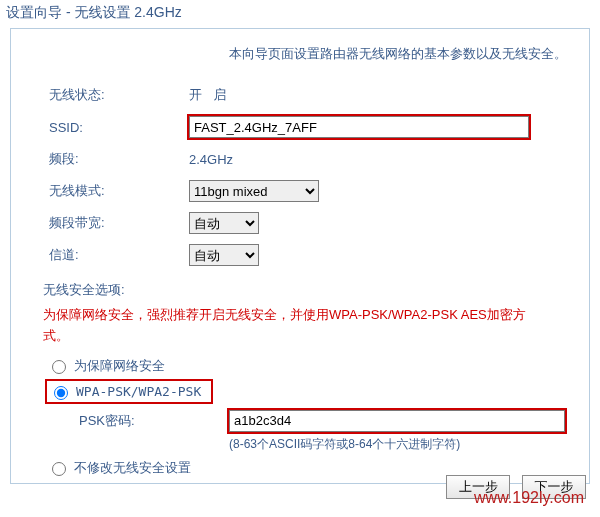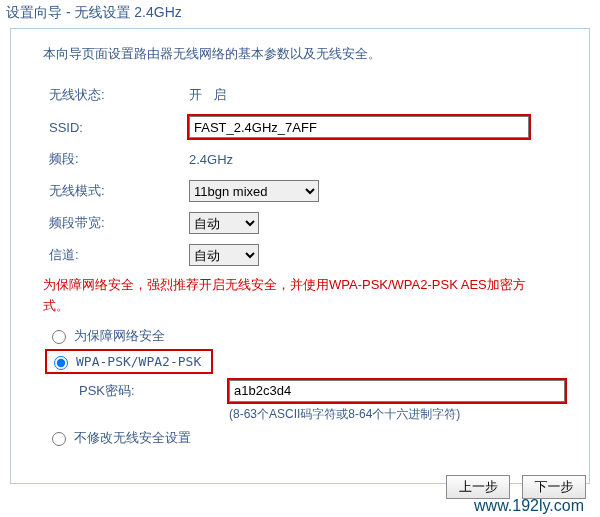--- a/index.html
+++ b/index.html
@@ -25,20 +25,21 @@
     border: 1px solid #b7cde0;
     background: #fff;
     box-sizing: border-box;
     height: 456px;
     position: relative;
     padding: 10px 22px 0 22px;
   }
   .desc {
     color: #3a5b8a;
     margin: 6px 0 20px 10px;
+    text-align: right;
   }
   .form-row {
     display: flex;
     align-items: center;
     margin: 0 0 8px 16px;
     min-height: 24px;
   }
   .label {
     width: 140px;
     color: #3a5b8a;
@@ -129,22 +130,22 @@
     font-size: 13px;
     color: #000;
     padding: 0 8px;
     margin-left: 8px;
     font-family: "SimSun","宋体",Arial,sans-serif;
     cursor: pointer;
   }
   .watermark {
     position: absolute;
     right: 16px;
-    bottom: 2px;
-    color: #0c4a6e;
+    bottom: 10px;
+    color: #b91c1c;
     font-size: 16px;
     font-family: Arial, sans-serif;
     pointer-events: none;
   }
 </style>
 </head>
 <body>
 
 <div class="window">
   <div class="titlebar">设置向导 - 无线设置 2.4GHz</div>
@@ -181,20 +182,21 @@
       </select>
     </div>
 
     <div class="form-row">
       <div class="label">信道:</div>
       <select style="width:70px;">
         <option>自动</option>
       </select>
     </div>
 
+    <div class="sec-label">无线安全选项:</div>
     <div class="warn">为保障网络安全，强烈推荐开启无线安全，并使用WPA-PSK/WPA2-PSK AES加密方式。</div>
 
     <div class="radio-row">
       <input type="radio" name="sec" style="">
       <span class="radio-text">为保障网络安全</span>
     </div>
 
     <div class="radio-row hl" style="padding:2px 10px 2px 2px; width:fit-content;">
       <input type="radio" name="sec" checked="" style="">
       <span class="radio-text">WPA-PSK/WPA2-PSK</span>

